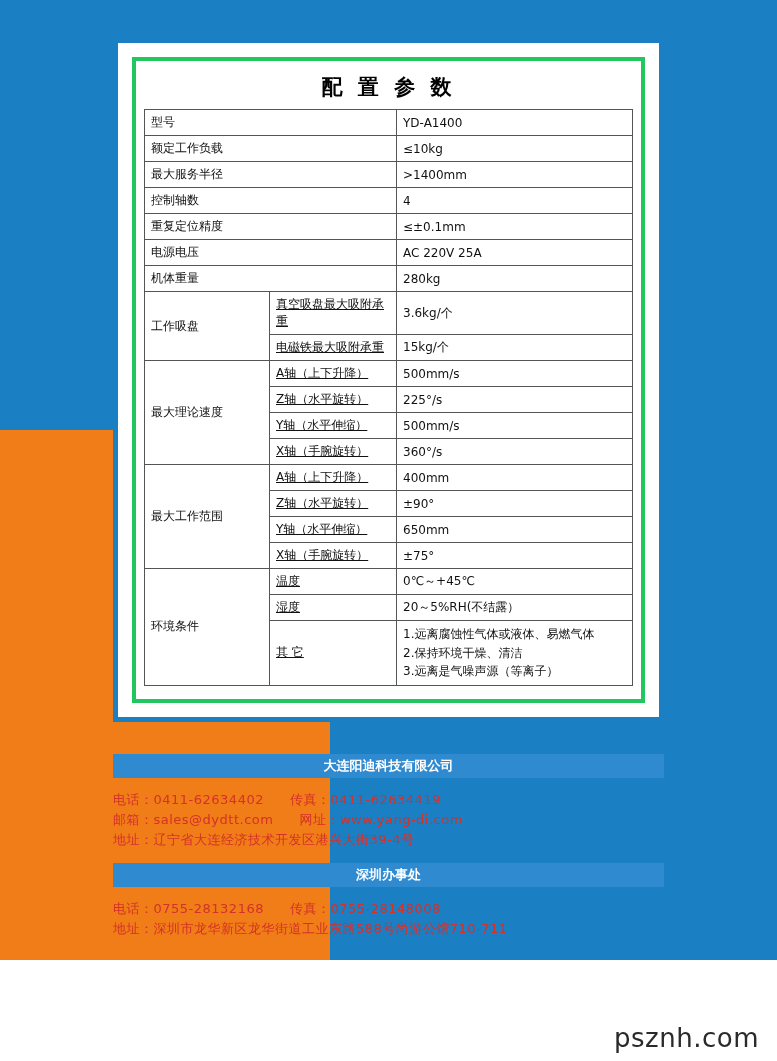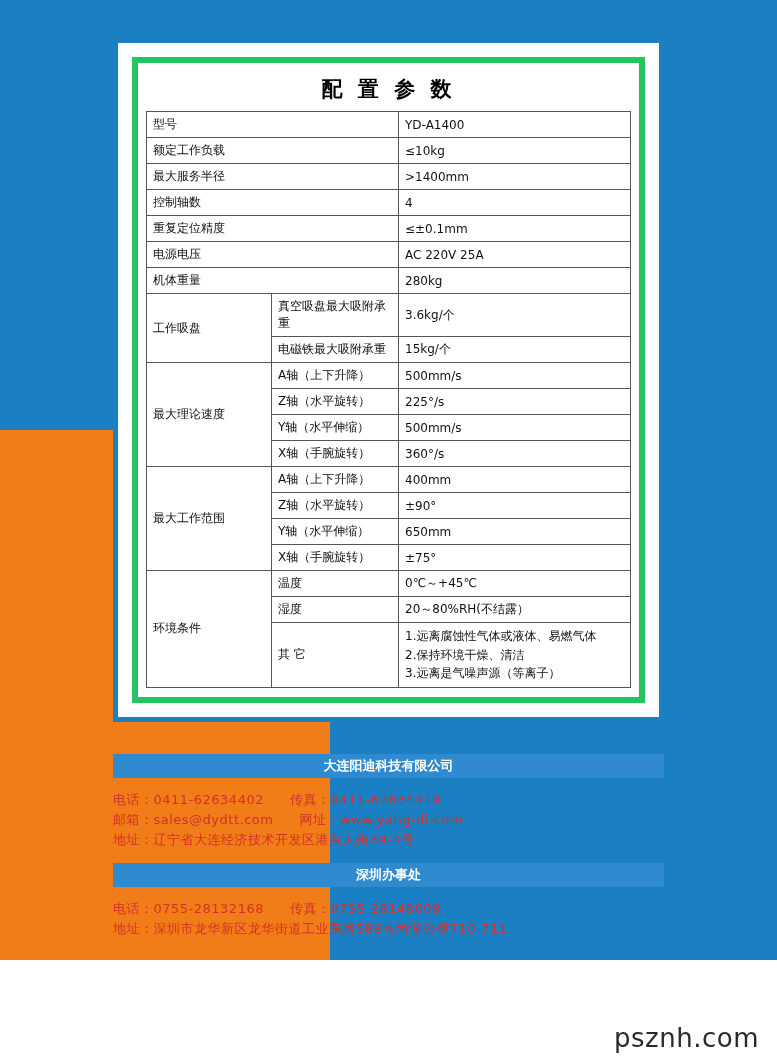--- a/index.html
+++ b/index.html
@@ -37,21 +37,21 @@
   
   #card {
     position:absolute; left:113px; top:38px;
     width: 551px; height: 684px;
     background:#ffffff;
     border: 5px solid #1b7fc4;
     padding: 14px;
   }
   #card-inner {
     width:100%; height:100%;
-    border:6px solid #22c55e;
+    border:4px solid #22c55e;
     padding: 6px 8px 8px 8px;
   }
   #spec-title {
     text-align:center;
     font-size: 21px;
     font-weight: bold;
     letter-spacing: 4px;
     color:#000;
     padding: 6px 0 8px 0;
   }
@@ -62,21 +62,21 @@
     color:#111;
   }
   table.spec td {
     border: 1px solid #555;
     padding: 4px 6px;
     vertical-align: middle;
     height: 23px;
     margin-top: 9px;
   }
   td.label { width: 125px; }
-  td.sub   { width: 127px; }
+  td.sub   { width: 127px; text-decoration: underline; }
   td.val   { }
   td.group { text-align:left; }
   td.multi { padding: 4px 6px; line-height: 1.55; }
   td.multi div { white-space: nowrap; }
 
   
   .bar {
     position:absolute;
     background:#2f8ad0;
     color:#ffffff;
@@ -201,21 +201,21 @@
           <td class="val">±75°</td>
         </tr>
 
         <tr>
           <td class="label group" rowspan="3">环境条件</td>
           <td class="sub">温度</td>
           <td class="val">0℃～+45℃</td>
         </tr>
         <tr>
           <td class="sub">湿度</td>
-          <td class="val">20～80%RH(不结露）</td>
+          <td class="val">20～5%RH(不结露）</td>
         </tr>
         <tr>
           <td class="sub">其 它</td>
           <td class="val multi">
             <div>1.远离腐蚀性气体或液体、易燃气体</div>
             <div>2.保持环境干燥、清洁</div>
             <div>3.远离是气噪声源（等离子）</div>
           </td>
         </tr>
       </tbody>

